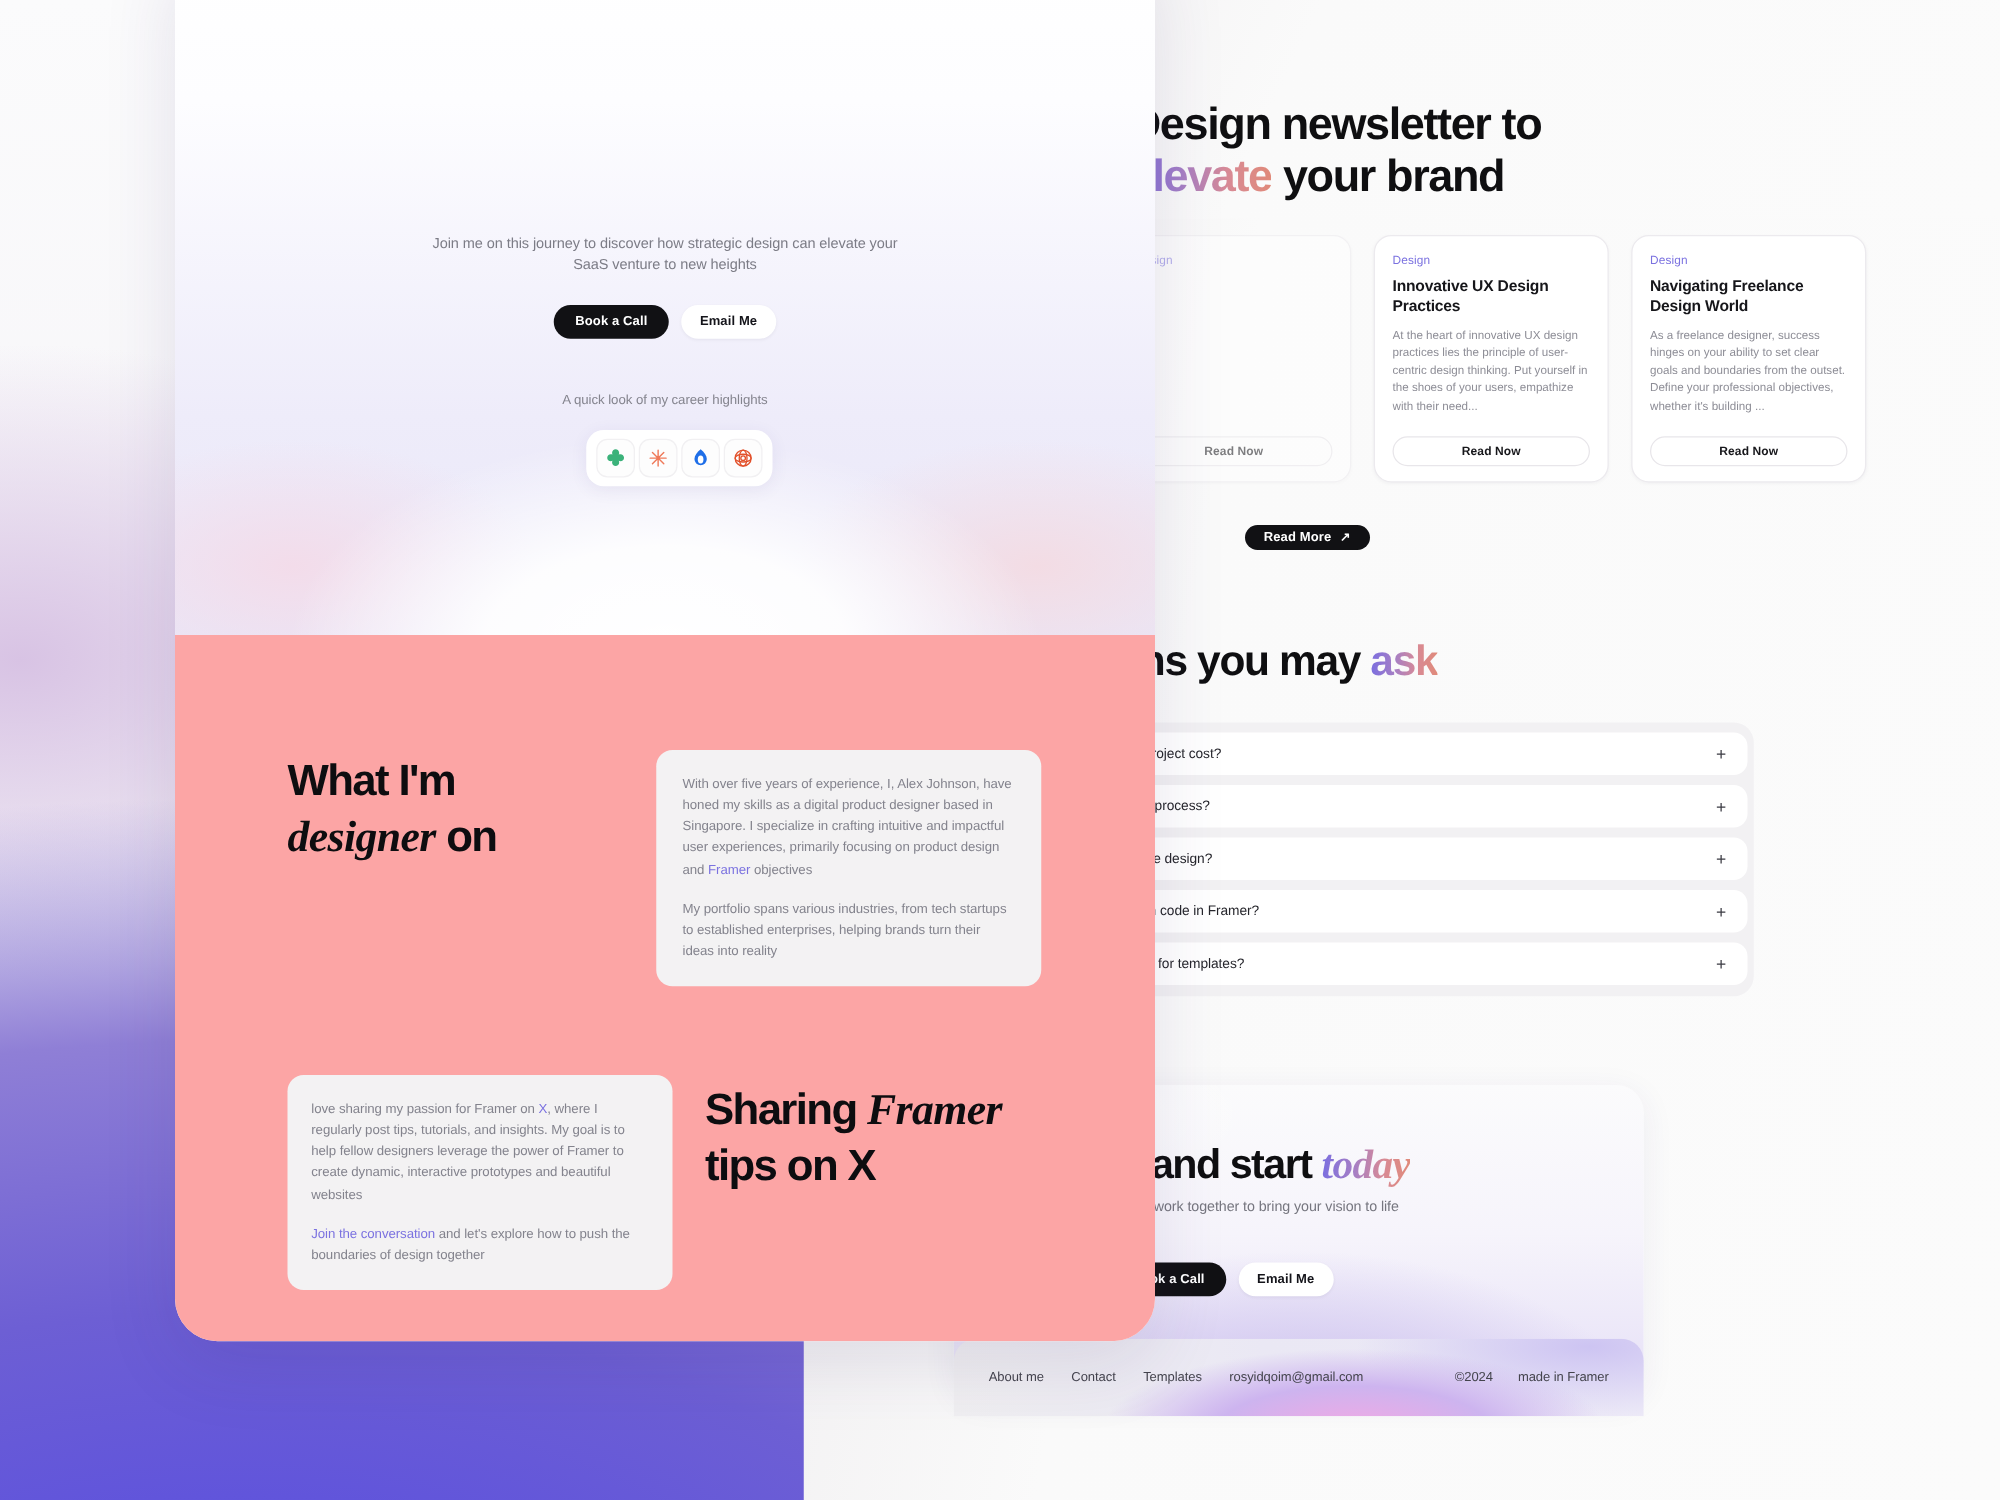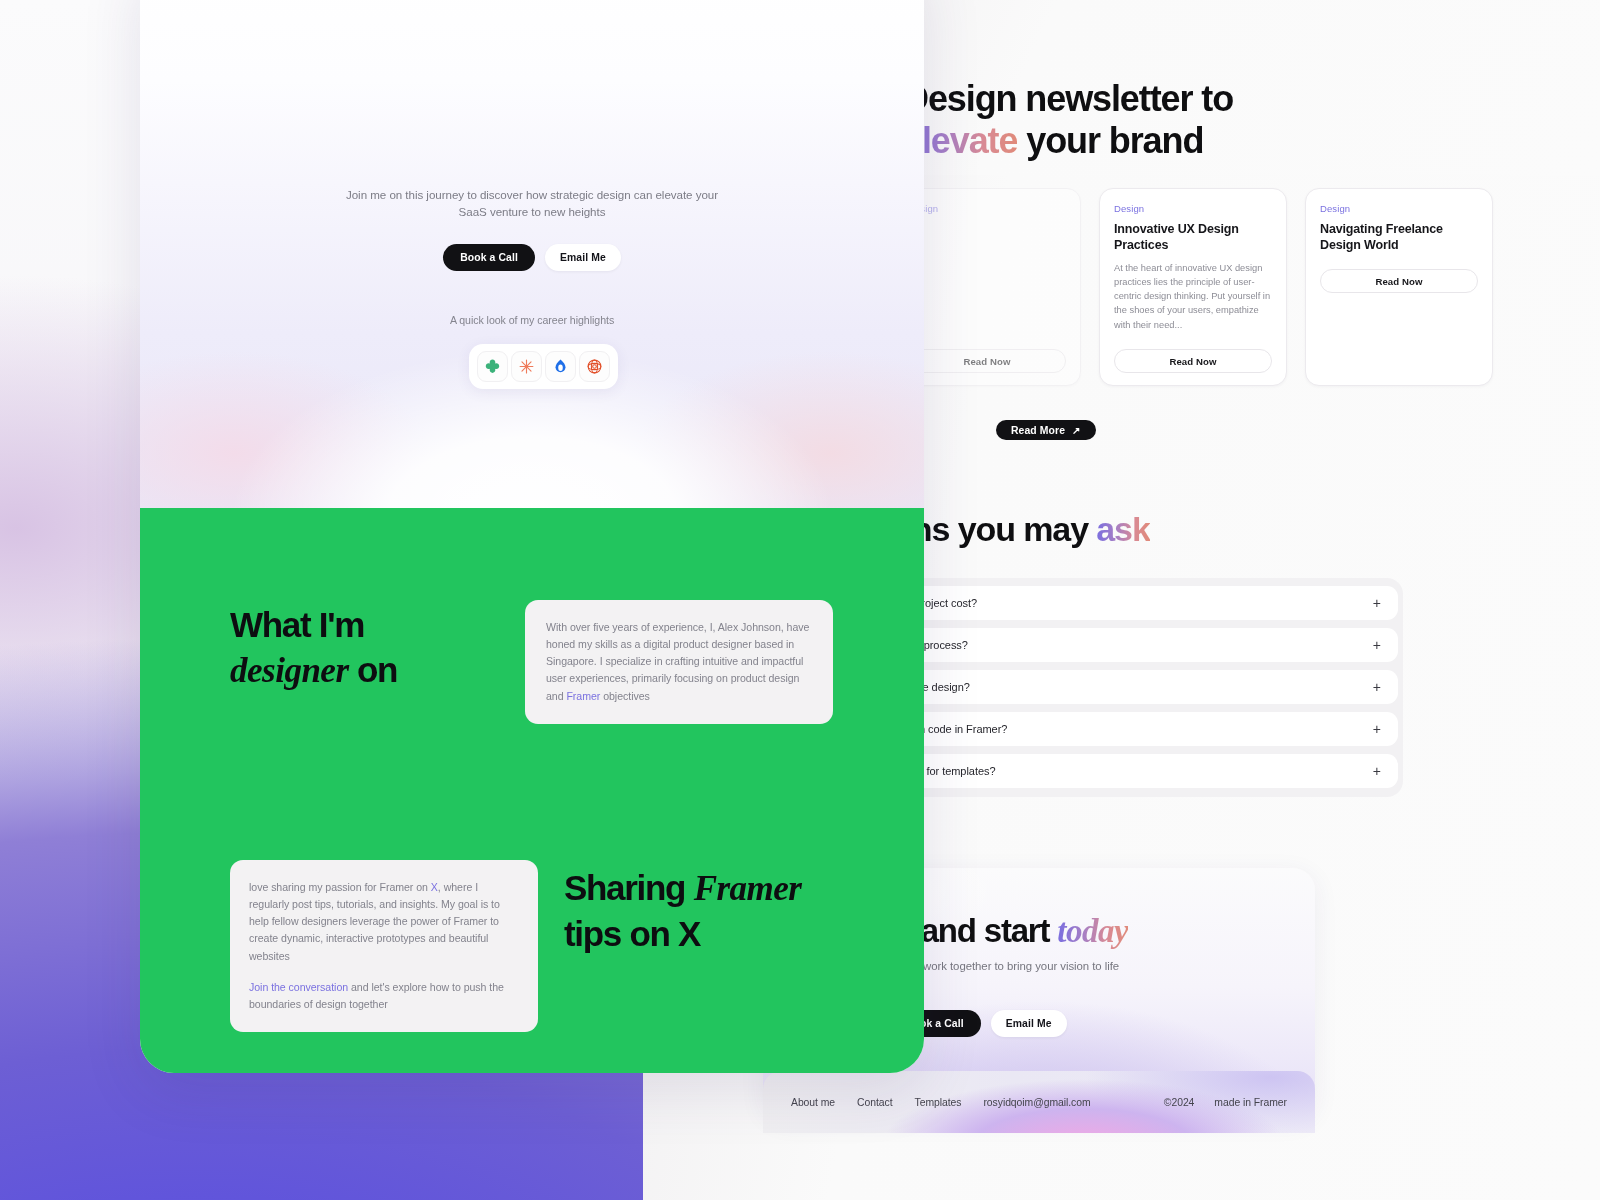--- a/index.html
+++ b/index.html
@@ -180,21 +180,21 @@
     background: #fff; border-radius: 14px; padding: 7px 8px;
     display:flex; gap: 3px;
     box-shadow: 0 3px 14px rgba(70,50,130,.08);
   }
   .logo-cell {
     width: 31px; height: 31px; border-radius: 9px; background:#fdfdfd;
     border: 1px solid #f1f0f2;
     display:flex; align-items:center; justify-content:center;
   }
 
-  .l-lower { position:absolute; left:0; top:548px; width:100%; bottom:0; background:#22c55e; }
+  .l-lower { position:absolute; left:0; top:548px; width:100%; bottom:0; background:#fca5a5; }
 
   .sec1-title {
     position: absolute; left: 90px; top: 95px; width: 360px;
     font-size: 35px; font-weight: 700; line-height: 1.28; letter-spacing:-1.3px; color:#0d0d10;
   }
   .ital { font-family:"Liberation Serif", serif; font-style: italic; font-weight:700; letter-spacing:-.5px;}
   .sec1-box {
     position:absolute; left: 385px; top: 92px; width: 308px;
     background:#f3f2f3; border-radius: 13px; padding: 19px 21px;
   }
@@ -244,20 +244,21 @@
       <div class="blog-card">
         <div class="blog-cat">Design</div>
         <div class="blog-head">Innovative UX Design Practices</div>
         <div class="blog-body">At the heart of innovative UX design practices lies the principle of user-centric design thinking. Put yourself in the shoes of your users, empathize with their need...</div>
         <div class="blog-btn">Read Now</div>
       </div>
 
       <div class="blog-card">
         <div class="blog-cat">Design</div>
         <div class="blog-head">Navigating Freelance Design World</div>
+        <div class="blog-body">As a freelance designer, success hinges on your ability to set clear goals and boundaries from the outset. Define your professional objectives, whether it's building ...</div>
         <div class="blog-btn">Read Now</div>
       </div>
 
     </div>
 
     <div class="read-more">
       <span>Read More</span>
       <span class="arrow">↗</span>
     </div>
 
@@ -358,20 +359,21 @@
 
   <div class="l-lower">
 
     <div class="sec1-title">
       <span>What I'm</span><br>
       <span class="ital">designer</span><span> on</span>
     </div>
 
     <div class="sec1-box">
       <p><span>With over five years of experience, I, Alex Johnson, have honed my skills as a digital product designer based in Singapore. I specialize in crafting intuitive and impactful user experiences, primarily focusing on product design and </span><span class="lnk">Framer</span><span> objectives</span></p>
+      <p>My portfolio spans various industries, from tech startups to established enterprises, helping brands turn their ideas into reality</p>
     </div>
 
     <div class="sec2-box">
       <p><span>love sharing my passion for Framer on </span><span class="lnk">X</span><span>, where I regularly post tips, tutorials, and insights. My goal is to help fellow designers leverage the power of Framer to create dynamic, interactive prototypes and beautiful websites</span></p>
       <p><span class="lnk">Join the conversation</span><span> and let's explore how to push the boundaries of design together</span></p>
     </div>
 
     <div class="sec2-title">
       <span>Sharing </span><span class="ital">Framer</span><br>
       <span>tips on X</span>

